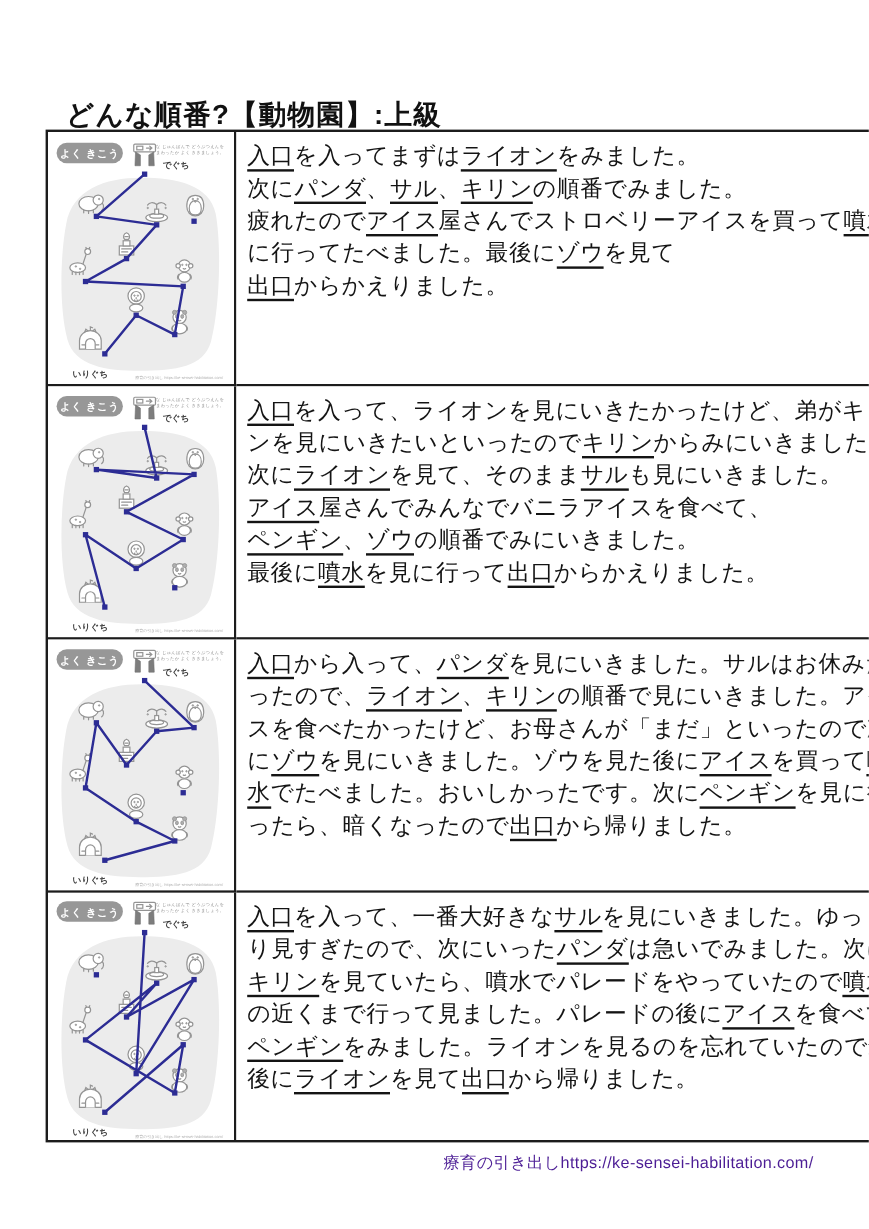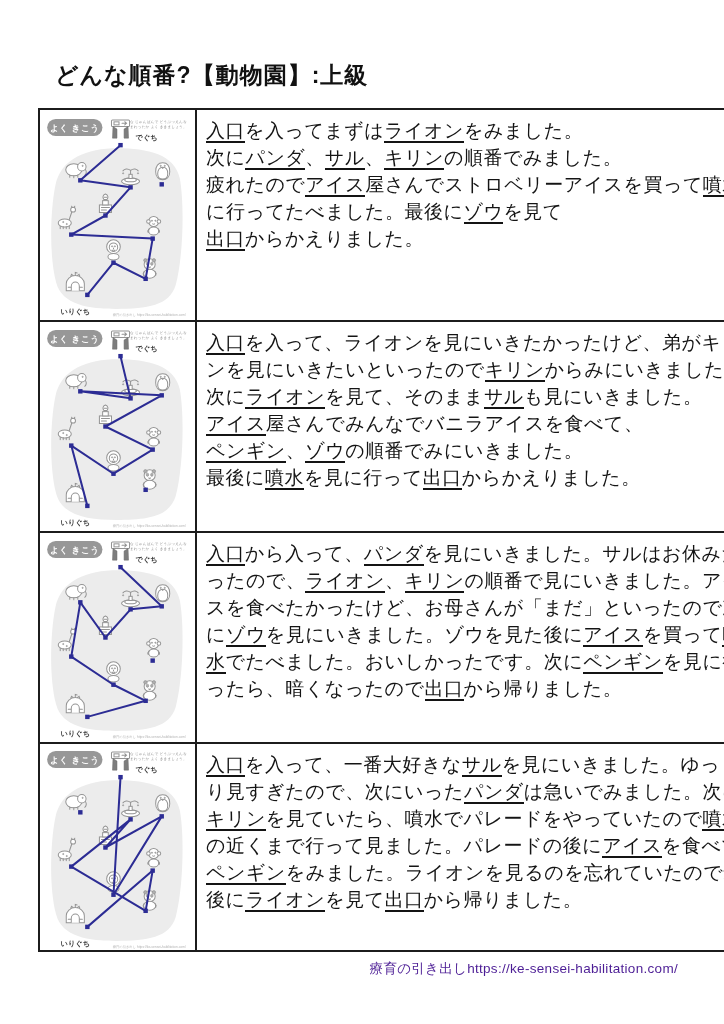--- a/index.html
+++ b/index.html
@@ -2,21 +2,21 @@
 <html lang="ja"><head>
 <meta charset="utf-8">
 <style>
   html,body{margin:0;padding:0;}
   body{
     width:724px;height:1024px;position:relative;background:#ffffff;
     font-family:"Liberation Sans","DejaVu Sans",sans-serif;color:#111;
     overflow:hidden;
   }
   .page-title{
-    position:absolute;left:55px;top:60px;font-size:23px;font-weight:bold;
+    position:absolute;left:55px;top:80px;font-size:23px;font-weight:bold;
     letter-spacing:1px;color:#111;margin:0;
   }
   .sheet{
     position:absolute;left:38px;top:108px;width:719px;height:844px;
     border:2px solid #1c1c1c;box-sizing:border-box;
     display:grid;grid-template-columns:157px 1fr;
     grid-template-rows:212px 211px 211px 206px;
   }
   .map-cell{
     border-right:2px solid #1c1c1c;border-bottom:2px solid #1c1c1c;

